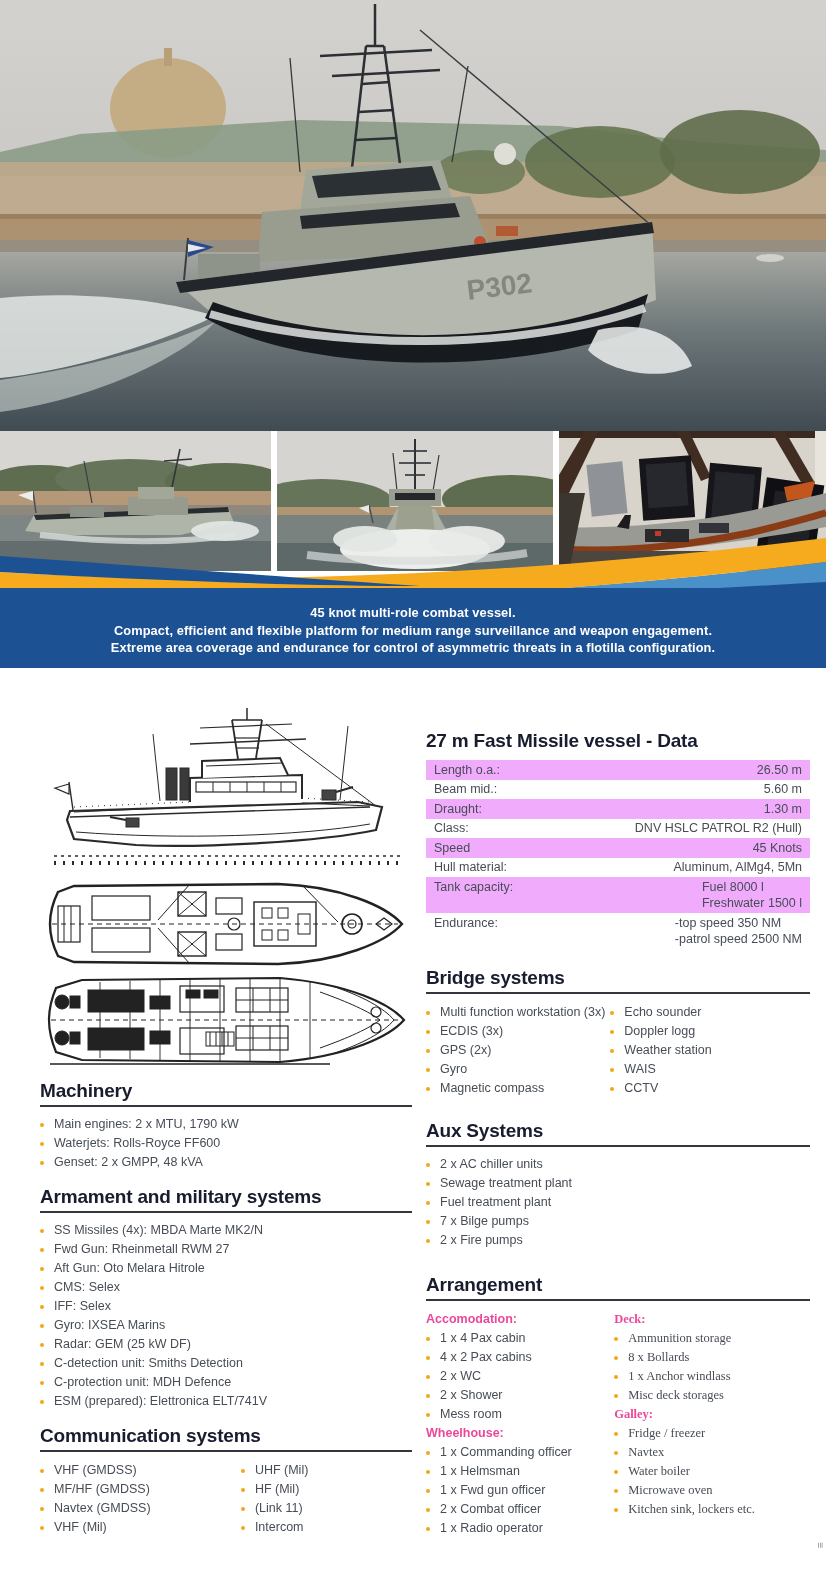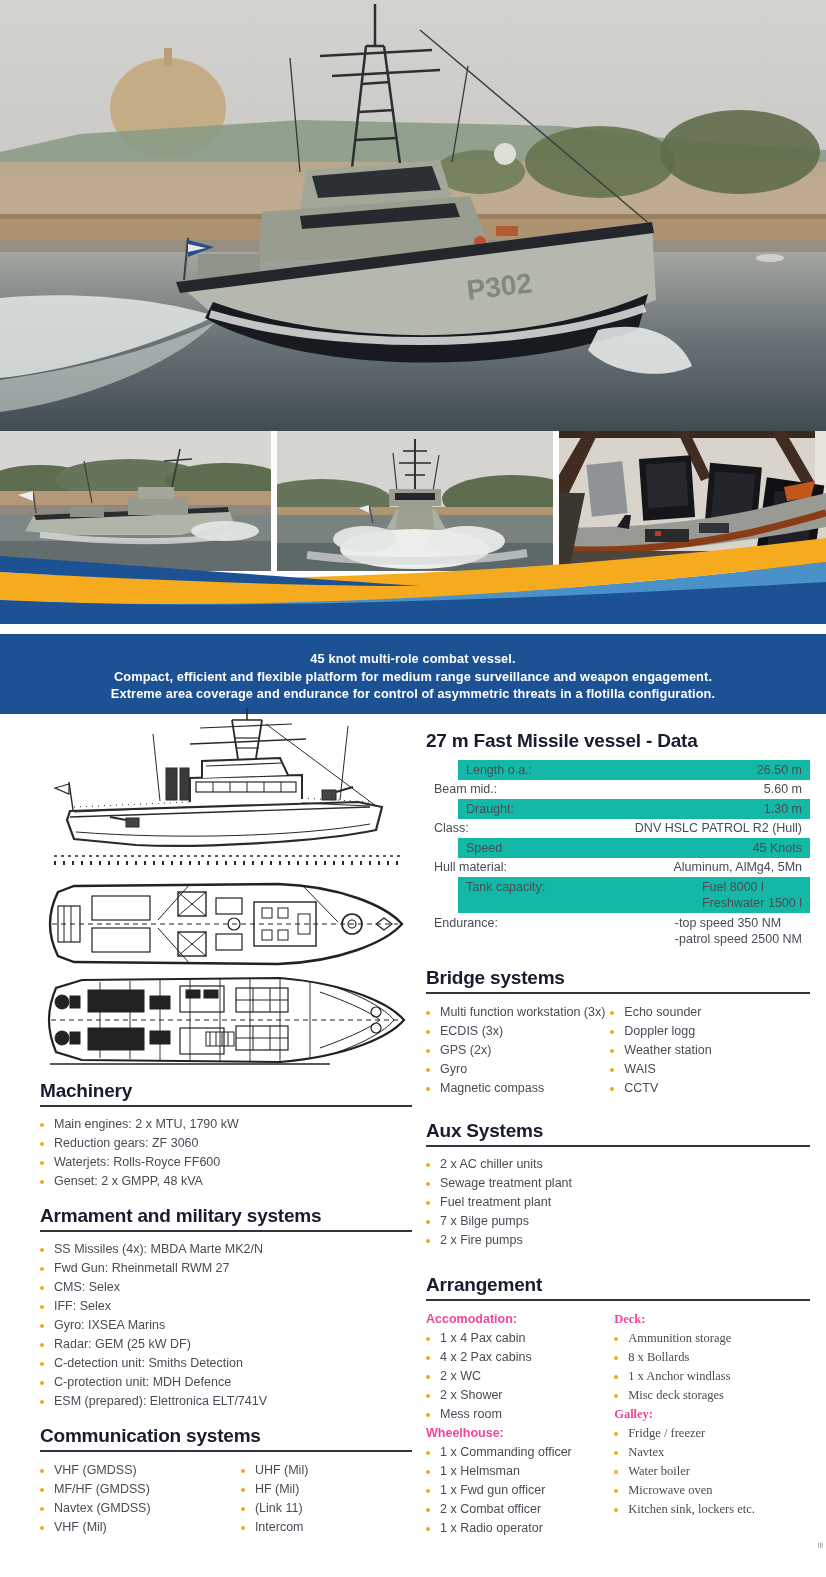--- a/index.html
+++ b/index.html
@@ -8,21 +8,21 @@
   svg{display:block;}
 
   
   .hero{position:absolute;top:0;left:0;width:826px;height:431px;}
   .photo-strip{position:absolute;top:431px;left:0;width:826px;height:140px;display:flex;gap:6px;background:#fff;}
   .photo-strip .ph{height:140px;overflow:hidden;}
   .ph1{width:271px}.ph2{width:276px}.ph3{width:267px}
 
   
   .wave{position:absolute;top:536px;left:0;width:826px;height:88px;}
-  .banner{position:absolute;top:634px;left:0;width:826px;height:80px;background:#1c5194;}
+  .banner{position:absolute;top:588px;left:0;width:826px;height:80px;background:#1c5194;}
   .banner-text{padding-top:16px;text-align:center;color:#fff;font-weight:bold;
                font-size:12.8px;line-height:17.5px;letter-spacing:.1px;}
 
   
   .content{position:absolute;top:700px;left:0;width:826px;}
   .cols{display:flex;padding:0 16px 0 40px;gap:14px;}
   .col-left{width:372px;flex:none;}
   .col-right{flex:1;min-width:0;}
 
   h2.sec{font-size:19px;font-weight:bold;color:#171c2e;margin:14px 0 0;
@@ -36,21 +36,21 @@
 
   .two-col{display:flex;margin-top:9px;font-size:12.5px;}
   .two-col .c{min-width:0;}
   .bridge .c1{width:48%;}.bridge .c2{width:52%;}
   .comm  .c1{width:54%;}.comm  .c2{width:46%;}
   .arr   .c1{width:49%;}.arr   .c2{width:51%;font-family:Liberation Serif, serif;}
 
   
   .spec-table{margin-top:8px;font-size:12.5px;}
   .trow{display:flex;justify-content:space-between;padding:1.5px 8px;line-height:16.5px;}
-  .trow.shaded{background:#14b8a6;margin-left:32px;}
+  .trow.shaded{background:#f0abfc;}
   .tlabel{white-space:nowrap;}
   .tvalue{text-align:left;white-space:pre-line;}
 
   .drawings{margin-top:6px;}
   .drawings svg{margin-bottom:6px;}
 
   .margin-mark{position:absolute;right:2px;top:1540px;font-size:10px;color:#8a9097;
                transform:rotate(90deg);transform-origin:center;}
 </style>
 </head>
@@ -366,24 +366,20 @@
 
         <section>
           <h2 class="sec">Machinery</h2>
           <div class="list">
 
               <div class="li">
                 <span class="dot"></span>
                 <span class="li-text">Main engines: 2 x MTU, 1790 kW</span>
               </div>
 
-              <div class="li">
-                <span class="dot"></span>
-                <span class="li-text">Reduction gears: ZF 3060</span>
-              </div>
 
               <div class="li">
                 <span class="dot"></span>
                 <span class="li-text">Waterjets: Rolls-Royce FF600</span>
               </div>
 
               <div class="li">
                 <span class="dot"></span>
                 <span class="li-text">Genset: 2 x GMPP, 48 kVA</span>
               </div>
@@ -397,20 +393,24 @@
               <div class="li">
                 <span class="dot"></span>
                 <span class="li-text">SS Missiles (4x): MBDA Marte MK2/N</span>
               </div>
 
               <div class="li">
                 <span class="dot"></span>
                 <span class="li-text">Fwd Gun: Rheinmetall RWM 27</span>
               </div>
 
+              <div class="li">
+                <span class="dot"></span>
+                <span class="li-text">Aft Gun: Oto Melara Hitrole</span>
+              </div>
 
               <div class="li">
                 <span class="dot"></span>
                 <span class="li-text">CMS: Selex</span>
               </div>
 
               <div class="li">
                 <span class="dot"></span>
                 <span class="li-text">IFF: Selex</span>
               </div>

